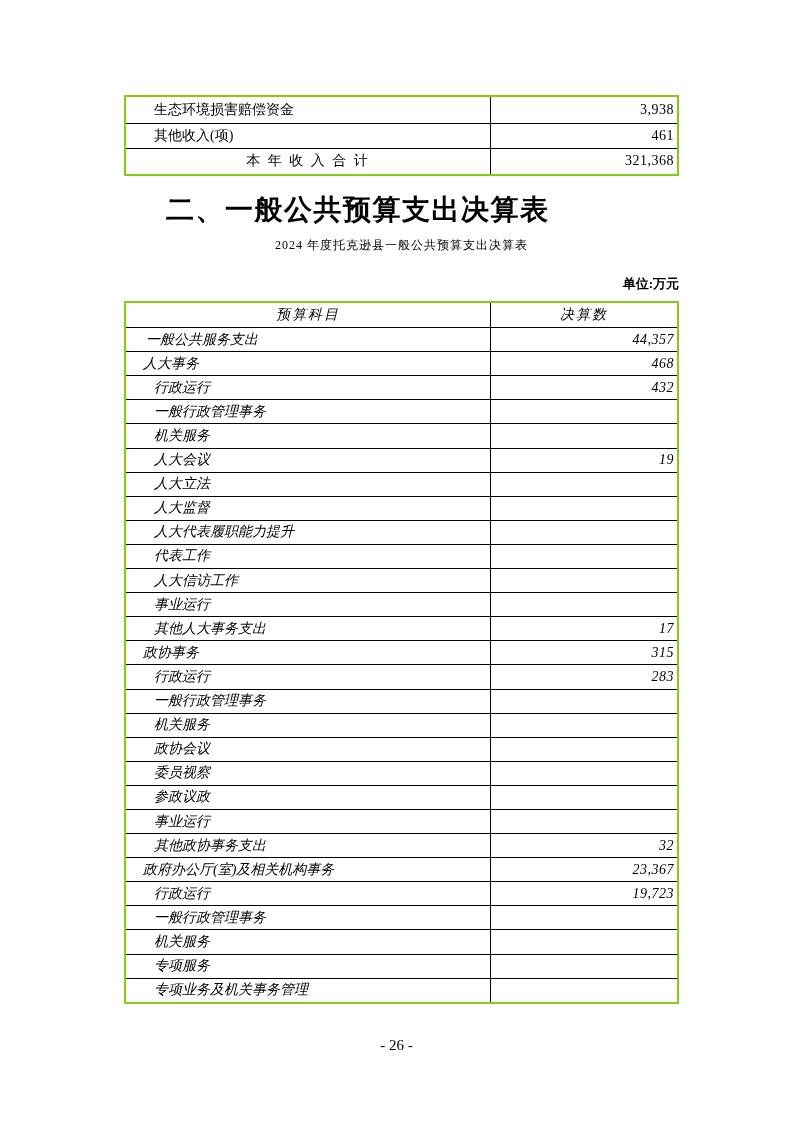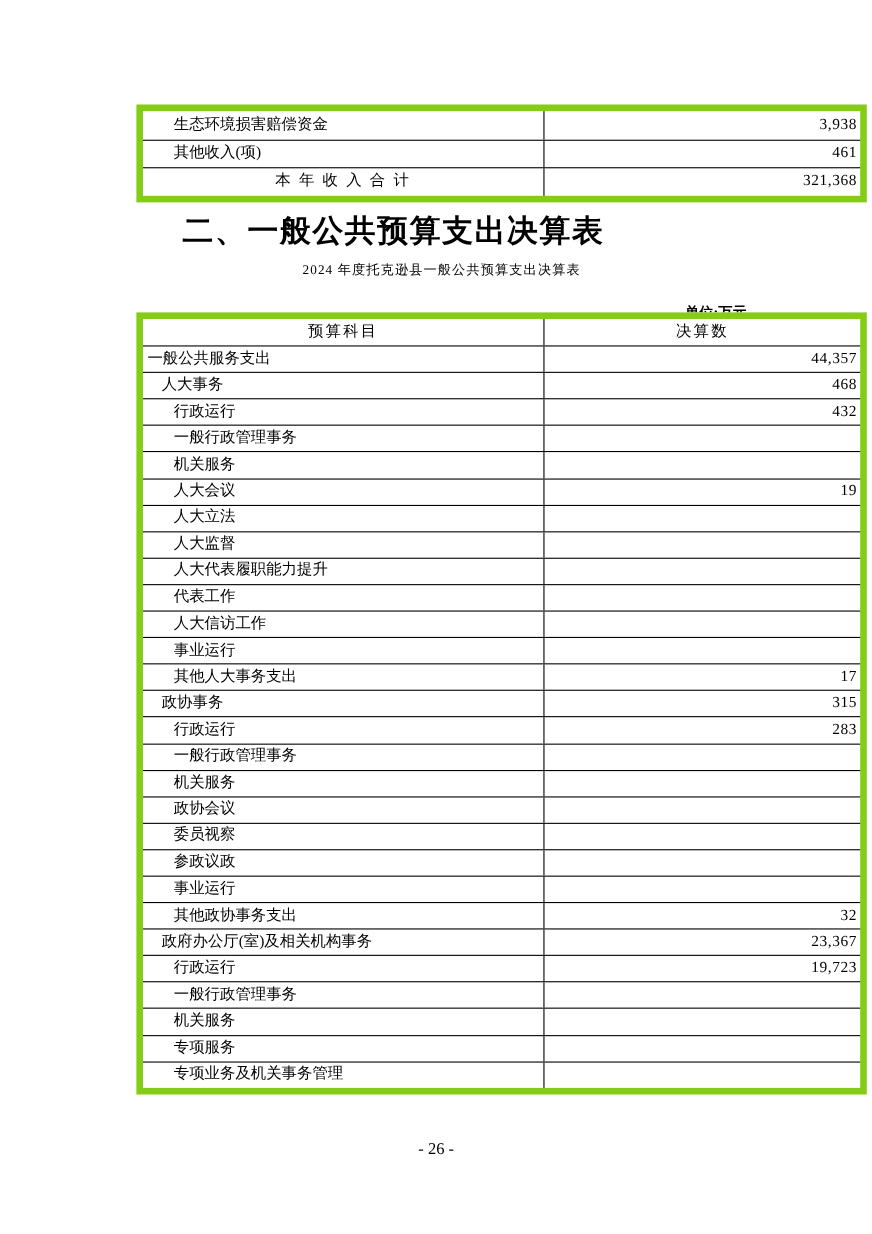--- a/index.html
+++ b/index.html
@@ -8,48 +8,48 @@
     width:793px;height:1122px;
     background:#ffffff;
     color:#000;
     font-family:"Liberation Serif","DejaVu Serif",serif;
     overflow:hidden;
   }
   
   .tbl{
     position:absolute;
     left:124px;
-    width:664px;
-    border:6px solid #84cc16;
+    width:555px;
+    border:2px solid #84cc16;
     box-sizing:border-box;
     background:#fff;
   }
   .trow{display:flex;box-sizing:border-box;}
   .trow + .trow{border-top:1.2px solid #000;}
   .cell{
     display:flex;align-items:center;
     box-sizing:border-box;
     font-size:14px;
     line-height:1;
     white-space:nowrap;
     overflow:hidden;
   }
   .cell.label{flex:0 0 365px;border-right:1.4px solid #000;}
   .cell.value{flex:1 1 auto;justify-content:flex-end;padding-right:3px;letter-spacing:0.5px;text-align:center;}
-  .ind-0{padding-left:4px;}
+  .ind-0{padding-left:20px;}
   .ind-1{padding-left:17px;}
   .ind-2{padding-left:28px;}
   .cell.label.total{justify-content:center;padding-left:0;letter-spacing:2px;}
   .thead .cell{justify-content:center;padding:0;letter-spacing:2px;}
   .thead .cell.value{padding-right:0;}
 
   .income-tbl{top:95px;}
   .income-tbl .trow{height:25.5px;}
 
-  .exp-tbl{top:284px;}
+  .exp-tbl{top:301px;font-style:italic;}
   .exp-tbl .trow{height:24.1px;}
 
   
   .section-heading{
     position:absolute;
     left:166px;top:191px;
     font-size:28px;font-weight:bold;
     letter-spacing:1.5px;
   }
   .table-title{

